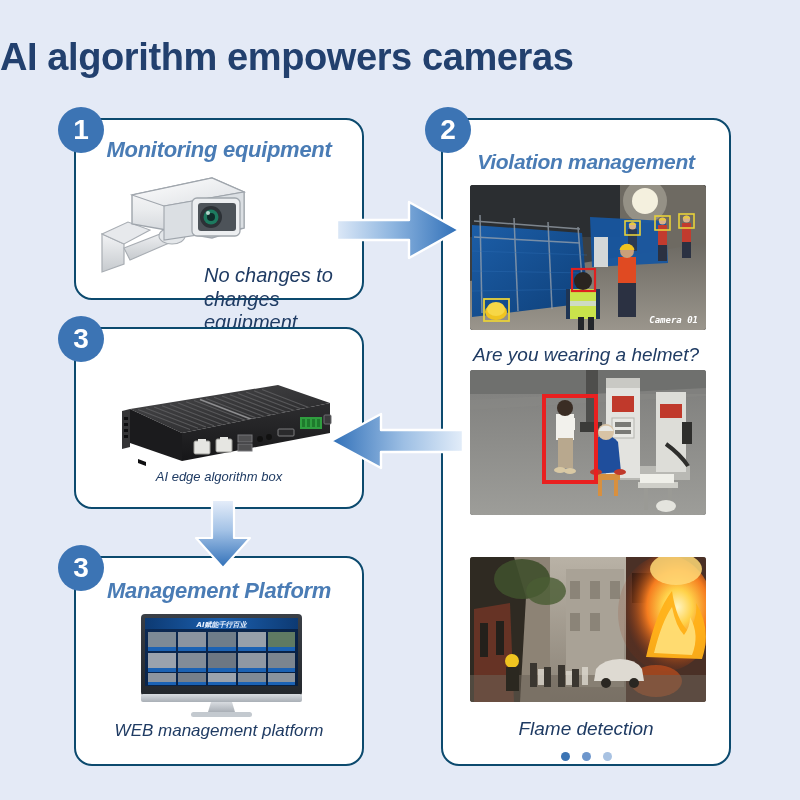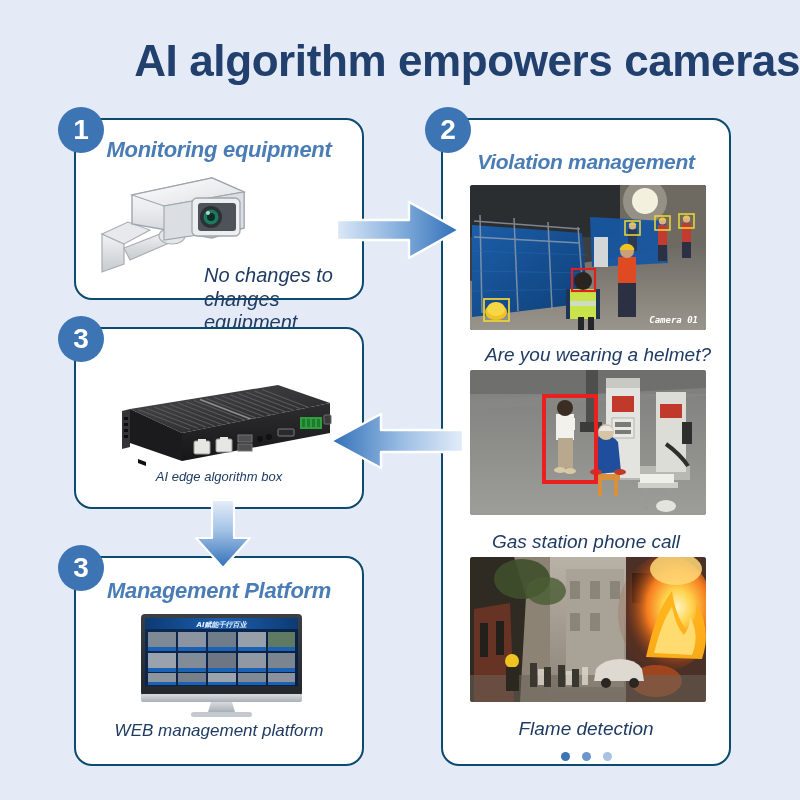--- a/index.html
+++ b/index.html
@@ -16,22 +16,22 @@
     font-family: "Liberation Sans", sans-serif;
     position: relative;
   }
 
   
   .page-title {
     position: absolute;
     top: 36px;
     left: 0;
     width: 800px;
-    text-align: right;
-    font-size: 44px;
+    text-align: left;
+    font-size: 38px;
     font-weight: bold;
     color: #22406e;
     letter-spacing: -0.4px;
   }
 
   
   .card {
     position: absolute;
     background: #ffffff;
     border: 2px solid #0c4a6e;
@@ -110,21 +110,21 @@
   #shot3 { top: 437px; }
 
   .shot-cap {
     position: absolute;
     left: 0;
     width: 100%;
     text-align: center;
     font-size: 19px;
     color: #1f3b63;
   }
-  #scap1 { top: 224px; margin-left: 12px; }
+  #scap1 { top: 224px; }
   #scap2 { top: 411px; }
   #scap3 { top: 598px; }
 
   .dots {
     position: absolute;
     left: 0;
     width: 100%;
     top: 632px;
     display: flex;
     justify-content: center;
@@ -347,21 +347,20 @@
 
       <rect x="168" y="112" width="40" height="6" fill="#cfcfc9"></rect>
       <rect x="170" y="104" width="34" height="9" fill="#efefe9"></rect>
       <rect x="174" y="118" width="4" height="22" fill="#9a9a95"></rect>
       <rect x="198" y="118" width="4" height="22" fill="#9a9a95"></rect>
       <ellipse cx="196" cy="136" rx="10" ry="6" fill="#e4e4de"></ellipse>
 
       <rect x="74" y="26" width="52" height="86" fill="none" stroke="#e92020" stroke-width="4"></rect>
     </svg>
   </div>
-  <div class="shot-cap" id="scap2">Gas station phone call</div>
 
   <div class="shot" id="shot3">
     <svg class="scene" viewBox="0 0 236 145" preserveAspectRatio="none" xmlns="http://www.w3.org/2000/svg">
       <defs>
         <radialGradient id="fireG" cx="0.62" cy="0.45" r="0.55">
           <stop offset="0%" stop-color="#fff4c2"></stop>
           <stop offset="28%" stop-color="#ffd24a"></stop>
           <stop offset="58%" stop-color="#f57c1f"></stop>
           <stop offset="100%" stop-color="#8d2f10" stop-opacity="0.15"></stop>
         </radialGradient>

